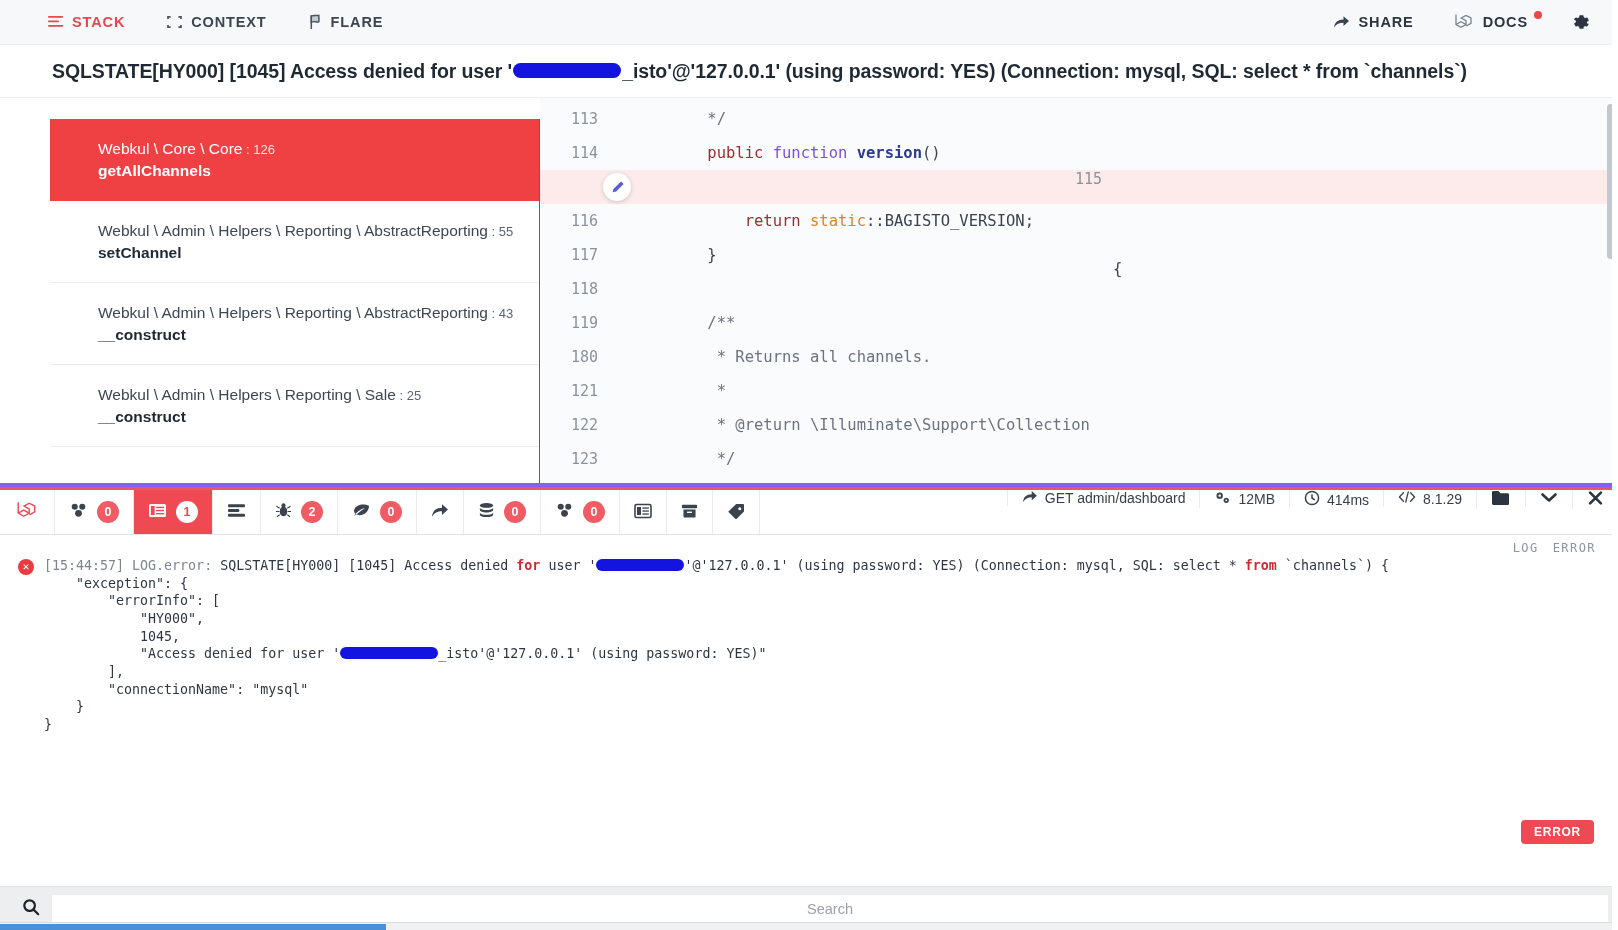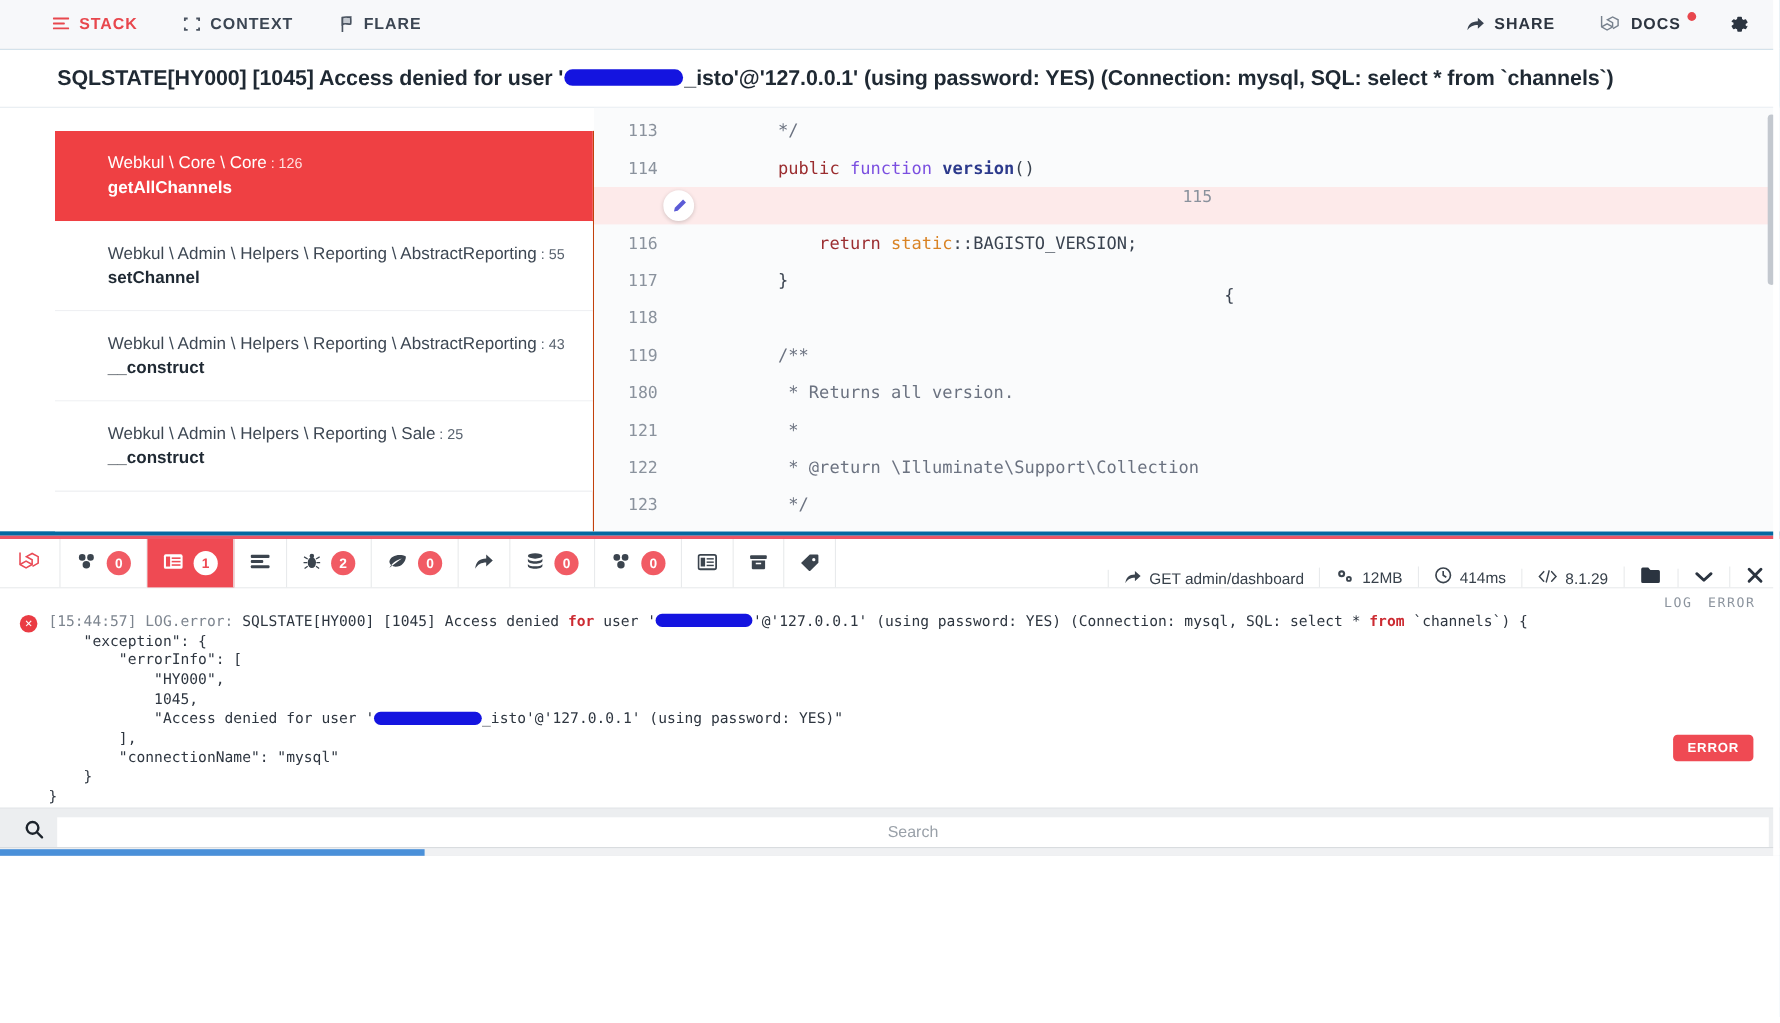--- a/index.html
+++ b/index.html
@@ -2,21 +2,21 @@
 <html><head>
 <meta charset="utf-8">
 <style>
   * { box-sizing: border-box; margin: 0; padding: 0; }
   html, body {
     width: 1618px; height: 930px;
     font-family: "Liberation Sans", sans-serif;
     background: #ffffff;
     overflow: hidden;
   }
-  #app { position: relative; width: 1618px; height: 778px; background:#0369a1; }
+  #app { position: relative; width: 1618px; height: 930px; background:#8b5cf6; }
 
   
   .ig-top {
     height: 45px; background: #f7f8fa;
     display: flex; align-items: center;
     border-bottom: 1px solid #eceef1;
     position: relative;
   }
   .ig-tabs { display: flex; align-items: center; padding-left: 48px; gap: 42px; }
   .ig-tab {
@@ -124,21 +124,21 @@
   }
   .dbg-btn.laravel { padding: 0 16px; border-right: 1px solid #e8eaec; }
   .dbg-btn.active { background: #ef4a53; }
   .dbg-btn.active .cnt { background: #fff; color: #ef4a53; }
   .cnt {
     min-width: 22px; height: 22px; border-radius: 11px;
     background: #f15b64; color: #fff;
     font-size: 12.5px; font-weight: 600;
     display: flex; align-items: center; justify-content: center; padding: 0 6px;
   }
-  .dbg-right { margin-left: auto; display: flex; align-items: flex-end; padding-left: 37px; }
+  .dbg-right { margin-left: auto; display: flex; align-items: flex-start; padding-left: 37px; }
   .dbg-right .dbg-btn { border-right: none; border-left: 1px solid #e8eaec; gap: 7px; }
 
   
   .dbg-panel { flex: 1; position: relative; background: #fff; overflow: hidden; }
   .panel-label {
     position: absolute; right: 22px; top: 6px;
     font-family: "DejaVu Sans Mono", monospace; font-size: 12px;
     color: #8c949e; letter-spacing: .12em; display: flex; gap: 14px;
   }
   .log-block {
@@ -346,21 +346,21 @@
         <span class="code-txt"></span>
       </div>
 
       <div class="code-line">
         <span class="ln-no">119</span>
         <span class="code-txt k-cm">    /**</span>
       </div>
 
       <div class="code-line">
         <span class="ln-no">180</span>
-        <span class="code-txt k-cm">     * Returns all version.</span>
+        <span class="code-txt k-cm">     * Returns all channels.</span>
       </div>
 
       <div class="code-line">
         <span class="ln-no">121</span>
         <span class="code-txt k-cm">     *</span>
       </div>
 
       <div class="code-line">
         <span class="ln-no">122</span>
         <span class="code-txt k-cm">     * @return \Illuminate\Support\Collection</span>

